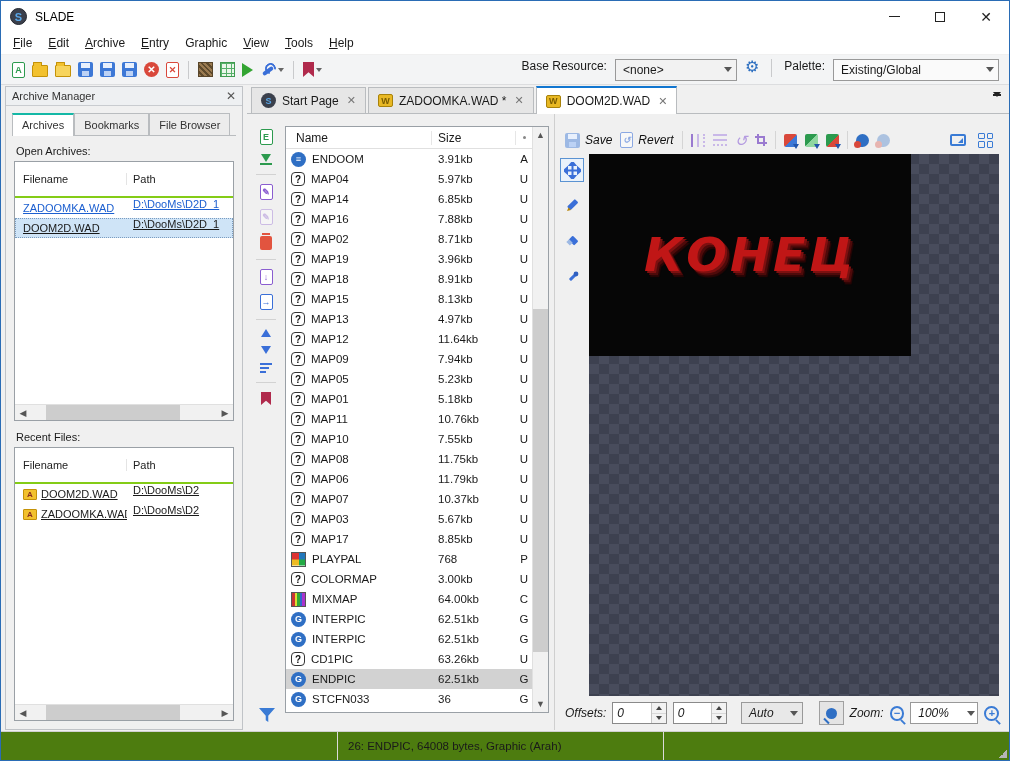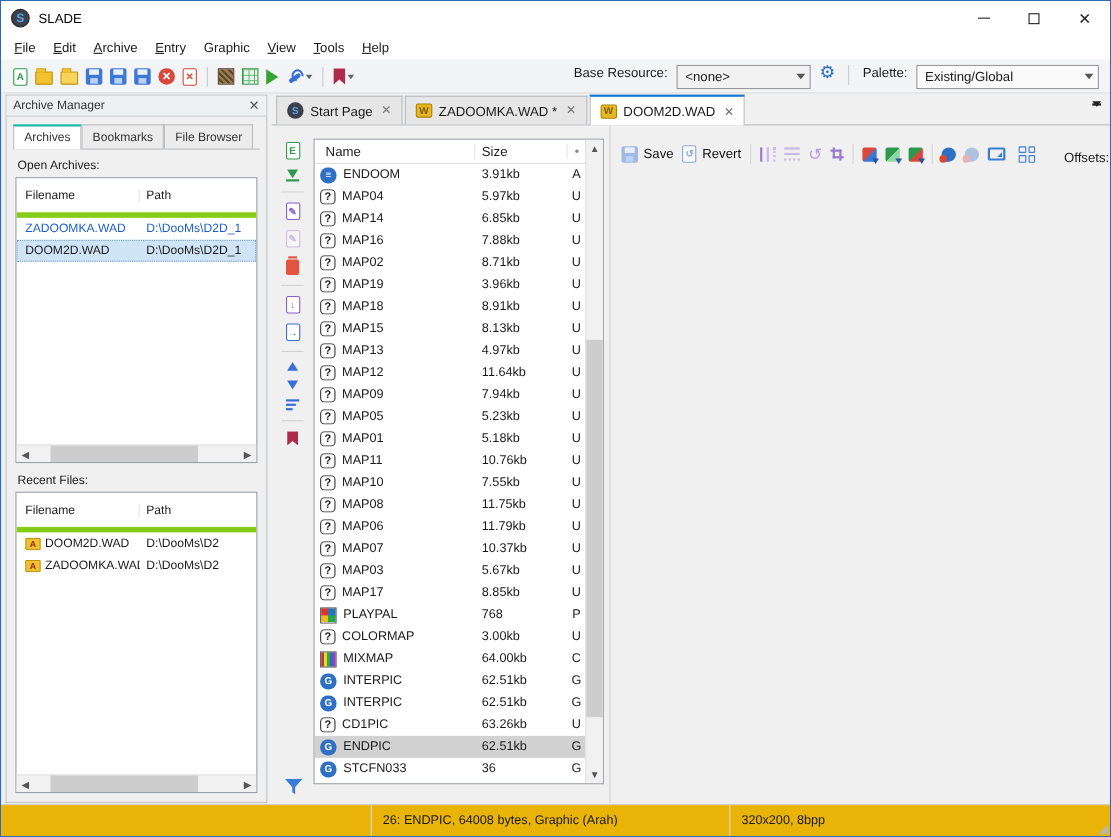--- a/index.html
+++ b/index.html
@@ -83,24 +83,24 @@
   .panel-caption{height:19px;background:#eef0f2;border-bottom:1px solid #c9ccd0;display:flex;align-items:center;padding:0 6px;font-size:11px;color:#333;}
   .panel-close{margin-left:auto;color:#555;font-size:12px;}
   .am-tabs{display:flex;margin:7px 6px 0 6px;}
   .am-tab{padding:5px 9px;font-size:11px;border:1px solid #b9bcbf;border-bottom:none;background:#ececec;color:#333;}
   .am-tab.active{background:#fff;border-top:2px solid #14b8a6;padding-top:4px;position:relative;z-index:2;}
   .am-page{flex:1;border-top:1px solid #b9bcbf;margin:0 6px 6px 6px;background:#f0f0f0;padding:6px 2px 2px 2px;display:flex;flex-direction:column;margin-top:-1px;}
   .list-label{font-size:11px;margin:3px 0 4px 2px;}
   .listbox{background:#fff;border:1px solid #9aa0a6;display:flex;flex-direction:column;overflow:hidden;}
   .listbox.oa{height:260px;}
   .listbox.rf{flex:1;}
-  .lhead{display:flex;height:36px;border-bottom:5px solid #84cc16;align-items:center;font-size:11px;color:#222;flex:none;}
+  .lhead{display:flex;height:36px;border-bottom:2px solid #84cc16;align-items:center;font-size:11px;color:#222;flex:none;}
   .lhead .c1{width:112px;padding-left:8px;border-right:1px solid #e4e4e4;}
   .lhead .c2{flex:1;padding-left:6px;}
-  .lrow{display:flex;height:20px;align-items:center;font-size:11px;flex:none;}
+  .lrow{display:flex;height:20px;font-size:11px;flex:none;text-decoration:underline;}
   .lrow .c1{width:112px;padding-left:8px;overflow:hidden;white-space:nowrap;display:flex;align-items:center;gap:4px;}
   .lrow .c2{flex:1;padding-left:6px;overflow:hidden;white-space:nowrap;}
   .lrow.modified{color:#1c5fd0;}
   .lrow.selected{background:#cfe4f7;outline:1px dotted #7a9cc0;outline-offset:-1px;}
   .hscroll{height:16px;background:#f1f1f1;border-top:1px solid #e0e0e0;display:flex;align-items:center;margin-top:auto;flex:none;}
   .hscroll .larr,.hscroll .rarr{width:16px;text-align:center;color:#555;font-size:9px;}
   .hscroll .track{flex:1;position:relative;height:100%;}
   .hscroll .thumb{position:absolute;left:8%;top:0;bottom:0;width:72%;background:#cdcdcd;}
   .ficon{width:14px;height:11px;background:#f2c12e;border:1px solid #c49208;border-radius:1px;position:relative;flex:none;}
   .ficon::after{content:"A";position:absolute;inset:0;display:flex;align-items:center;justify-content:center;font-size:8px;font-weight:bold;color:#8a2f1f;}
@@ -138,21 +138,21 @@
   .eicon.palette{border:1px solid #555;background:
     linear-gradient(90deg,#d33 50%,#27b 50%) top/100% 50% no-repeat,
     linear-gradient(90deg,#eb2 50%,#2a4 50%) bottom/100% 50% no-repeat;}
   .eicon.colormap{border:1px solid #555;background:linear-gradient(90deg,#c33 0 20%,#dd3 20% 40%,#3a3 40% 60%,#36c 60% 80%,#a3c 80% 100%);}
   .vscroll{width:16px;flex:none;background:#f1f1f1;border-left:1px solid #e0e0e0;display:flex;flex-direction:column;}
   .vscroll .uarr,.vscroll .darr{height:16px;display:flex;align-items:center;justify-content:center;color:#555;font-size:9px;}
   .vscroll .vtrack{flex:1;position:relative;}
   .vscroll .vthumb{position:absolute;left:0;right:0;top:30%;height:62%;background:#cdcdcd;}
   .filter-ic{position:absolute;left:12px;bottom:8px;width:16px;height:14px;background:#3a7bd5;clip-path:polygon(0 0,100% 0,58% 55%,58% 100%,42% 88%,42% 55%);}
   
-  .gfx-panel{flex:1;display:flex;padding-top:12px;overflow:hidden;}
+  .gfx-panel{flex:1;display:flex;flex-direction:column;padding-top:12px;overflow:hidden;font-style:italic;}
   .gtoolbar{height:28px;display:flex;align-items:center;gap:8px;padding:0 10px;flex:none;}
   .gbtn{display:flex;align-items:center;gap:5px;font-size:12px;color:#111;}
   .mirror-ic{width:14px;height:13px;border-left:2px solid #9a7ad0;border-right:2px dotted #c9b8e8;position:relative;}
   .mirror-ic::before{content:"";position:absolute;left:4px;top:0;bottom:0;width:2px;background:#c9b8e8;}
   .flip-ic{width:14px;height:12px;border-top:2px solid #c9b8e8;border-bottom:2px dotted #c9b8e8;position:relative;}
   .flip-ic::before{content:"";position:absolute;top:3px;left:0;right:0;height:2px;background:#c9b8e8;}
   .rot-ic{color:#b49be0;font-size:15px;line-height:1;}
   .crop-ic{width:12px;height:12px;position:relative;}
   .crop-ic::before{content:"";position:absolute;left:2px;top:0;bottom:2px;right:0;border-left:2px solid #9a7ad0;border-bottom:2px solid #9a7ad0;}
   .crop-ic::after{content:"";position:absolute;left:0;top:2px;bottom:0;right:2px;border-top:2px solid #9a7ad0;border-right:2px solid #9a7ad0;}
@@ -184,21 +184,21 @@
     color:#c01616;transform:scaleX(1.04);
     text-shadow:2px 2px 0 #7d1010,4px 4px 0 #4e0a0a,5px 6px 1px #2b0505;}
   .gbottom{height:34px;flex:none;display:flex;align-items:center;gap:6px;padding:0 10px;}
   .pinbtn{width:25px;height:24px;border:1px solid #a0a0a0;background:#e4e4e4;display:flex;align-items:center;justify-content:center;}
   .pin-ic{width:11px;height:11px;border-radius:50%;background:#2f6fc4;position:relative;}
   .pin-ic::after{content:"";position:absolute;left:-3px;bottom:-3px;width:7px;height:2px;background:#2f6fc4;transform:rotate(45deg);}
   .mag{width:15px;height:15px;border:2px solid #3a7bd5;border-radius:50%;position:relative;color:#3a7bd5;
     display:flex;align-items:center;justify-content:center;font-size:11px;font-weight:bold;line-height:0;}
   .mag::after{content:"";position:absolute;right:-4px;bottom:-4px;width:6px;height:2px;background:#3a7bd5;transform:rotate(45deg);}
   
-  .statusbar{position:absolute;left:0;right:0;bottom:0;height:29px;background:#eab308;border-top:1px solid #d0d0d0;display:flex;align-items:center;font-size:11.5px;}
+  .statusbar{position:absolute;left:0;right:0;bottom:0;height:29px;background:#4d7c0f;border-top:1px solid #d0d0d0;display:flex;align-items:center;font-size:11.5px;}
   .sfield{height:100%;display:flex;align-items:center;padding:0 10px;border-right:1px solid #dadada;}
   .sfield.f1{width:337px;}
   .sfield.f2{width:326px;}
   .sfield.f3{flex:1;border-right:none;}
   .grip{position:absolute;right:2px;bottom:2px;width:10px;height:10px;
     background:linear-gradient(135deg,transparent 60%,#b5b5b5 60%);}
   svg{display:block;}
 </style>
 </head>
 <body>
@@ -819,17 +819,16 @@
             <span class="mag">+</span>
           </div>
         </div>
       </div>
     </div>
   </div>
 
   <div class="statusbar">
     <div class="sfield f1"></div>
     <div class="sfield f2">26: ENDPIC, 64008 bytes, Graphic (Arah)</div>
-    <div class="sfield f3">320x200, 8bpp</div>
     <div class="grip"></div>
   </div>
 
 </div>
 
 </body></html>

